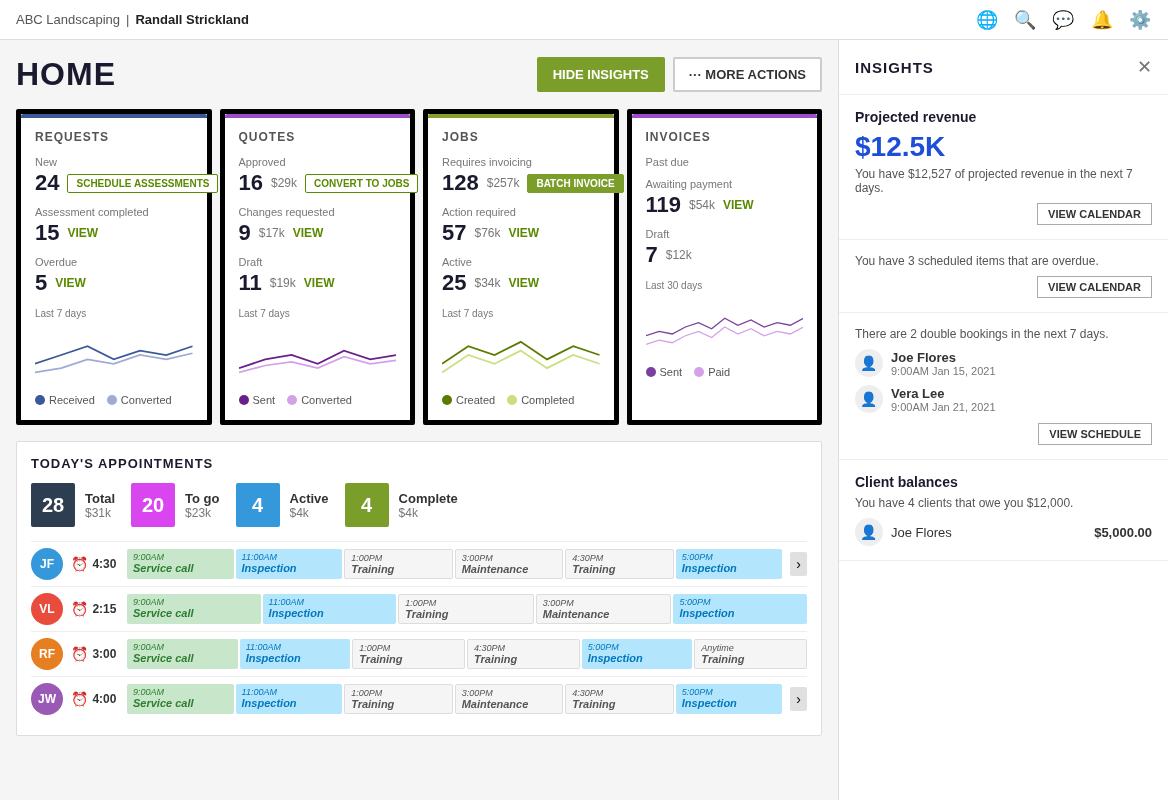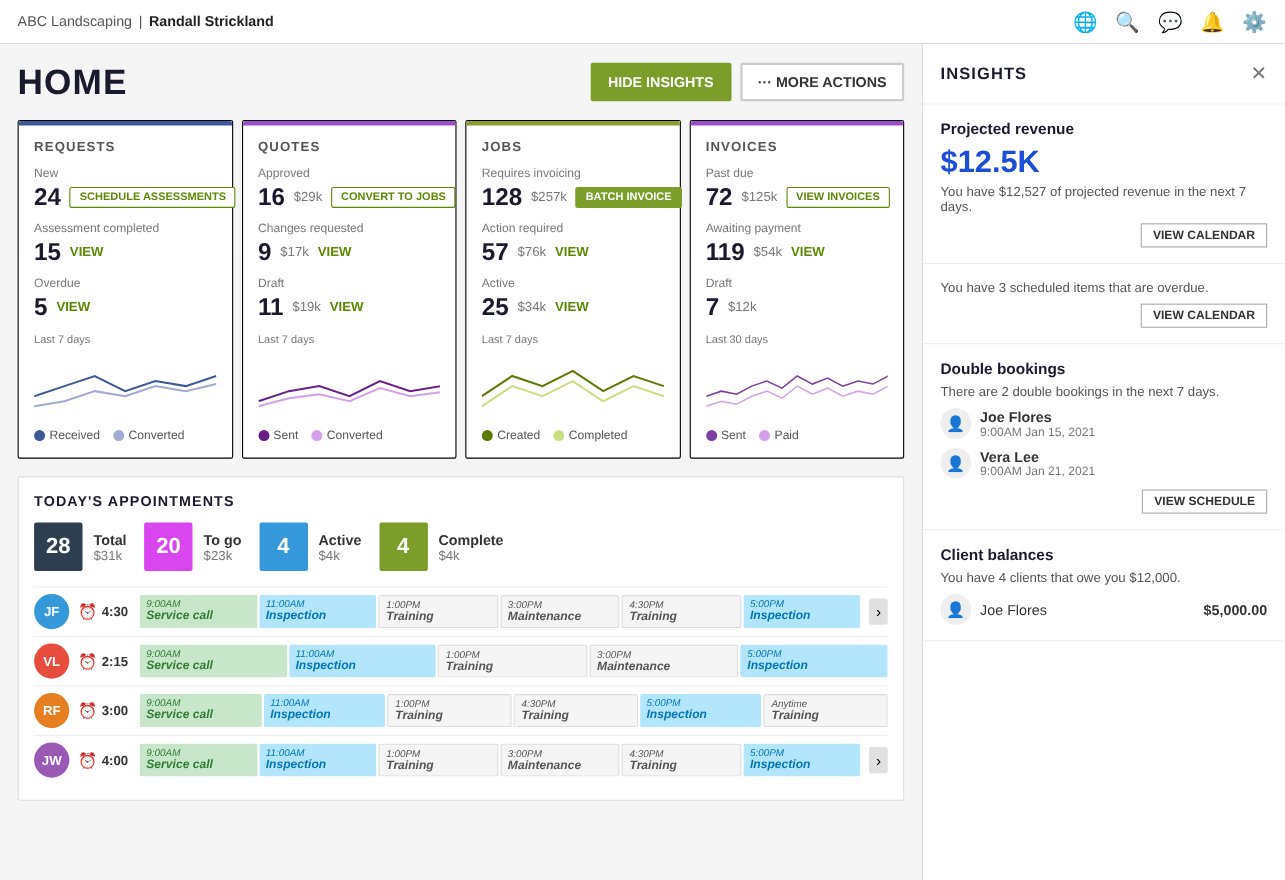--- a/index.html
+++ b/index.html
@@ -31,21 +31,21 @@
       font-size: 13px; font-weight: bold; cursor: pointer; border-radius: 2px;
     }
     .btn-more-actions {
       background: #fff; color: #333; border: 2px solid #ccc; padding: 8px 14px;
       font-size: 13px; font-weight: bold; cursor: pointer; border-radius: 2px;
     }
 
     
     .cards-row { display: flex; gap: 8px; margin-bottom: 16px; }
     .card {
-      flex: 1; background: #fff; border: 1px solid #000000; border-radius: 2px;
+      flex: 1; background: #fff; border: 5px solid #000000; border-radius: 2px;
       padding: 14px; min-width: 0;
     }
     .card-header-bar { height: 4px; margin: -14px -14px 12px -14px; border-radius: 2px 2px 0 0; }
     .requests-bar { background: #3b5998; }
 
     .card-title { font-size: 12px; font-weight: 900; color: #555; letter-spacing: 1px; margin-bottom: 12px; text-transform: uppercase; }
 
     .card-stat { margin-bottom: 10px; }
     .stat-label { font-size: 11px; color: #777; margin-bottom: 2px; }
     .stat-row { display: flex; align-items: center; gap: 8px; }
@@ -285,25 +285,20 @@
             </div>
           </div>
         </div>
       </div>
 
       <div class="card">
         <div class="card-header-bar" style="background:#9b4dca;"></div>
         <div class="card-title">INVOICES</div>
         <div class="card-stat">
           <div class="stat-label">Past due</div>
-          <div class="stat-row">
-            <span class="stat-number">72</span>
-            <span class="stat-sub">$125k</span>
-            <button class="btn-action btn-green">VIEW INVOICES</button>
-          </div>
         </div>
         <div class="card-stat">
           <div class="stat-label">Awaiting payment</div>
           <div class="stat-row">
             <span class="stat-number">119</span>
             <span class="stat-sub">$54k</span>
             <button class="btn-view">VIEW</button>
           </div>
         </div>
         <div class="card-stat">
@@ -520,21 +515,20 @@
 
     <div class="insight-section">
       <div class="insight-text">You have 3 scheduled items that are overdue.</div>
       <div class="clearfix">
         <button class="btn-view-cal">VIEW CALENDAR</button>
       </div>
     </div>
 
 
     <div class="insight-section">
-      <div class="insight-section-title">Double bookings</div>
       <div class="insight-text">There are 2 double bookings in the next 7 days.</div>
       <div id="double-booking-persons">
           <div class="double-booking-person">
     <div class="person-avatar">👤</div>
     <div class="person-info">
       <div class="name">Joe Flores</div>
       <div class="date">9:00AM Jan 15, 2021</div>
     </div>
   </div>
           <div class="double-booking-person">

